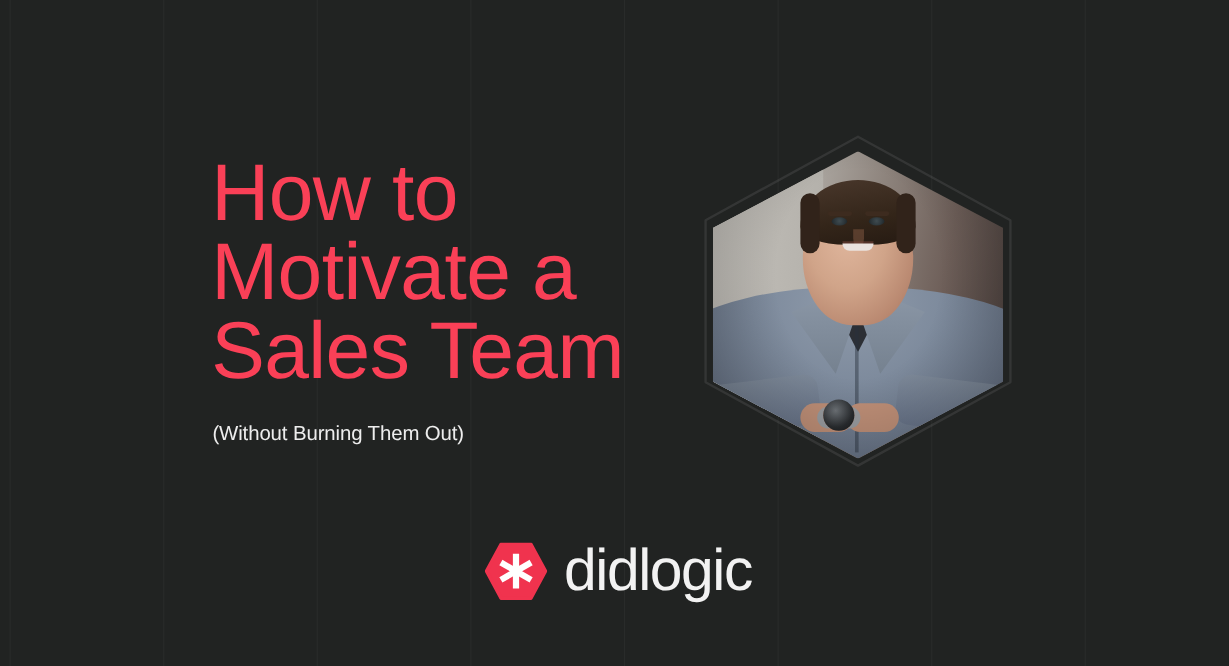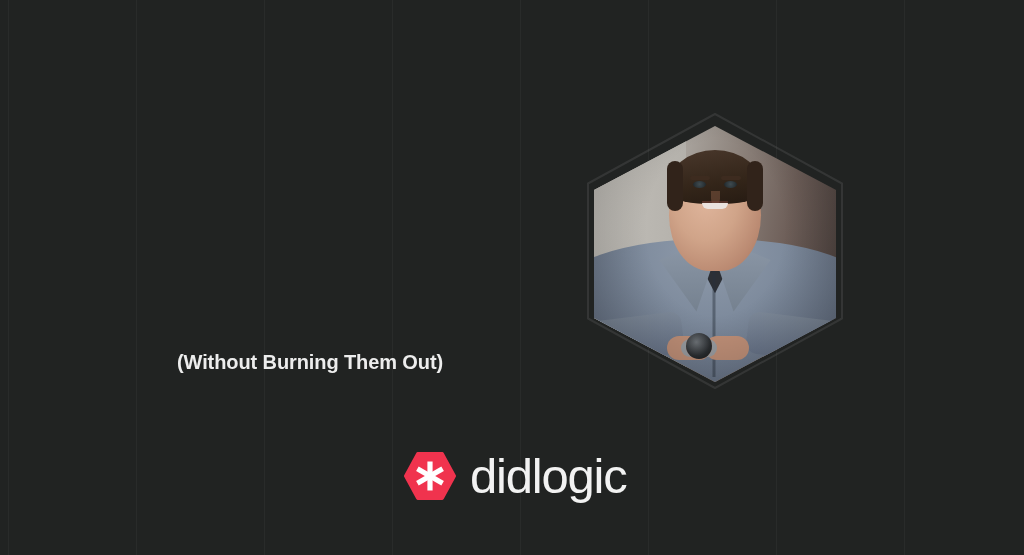--- a/index.html
+++ b/index.html
@@ -40,23 +40,23 @@
     font-size:67px;
     line-height:66px;
     font-weight:400;
     letter-spacing:-0.5px;
     white-space:nowrap;
   }
   #subtitle {
     position:absolute;
     left:177px; top:348px;
     color:#EDEDED;
-    font-size:20px;
+    font-size:17px;
     line-height:28px;
-    font-weight:700;
+    font-weight:400;
     letter-spacing:-0.1px;
     white-space:nowrap;
   }
 
   
   #portrait-wrap {
     position:absolute;
     left:586px; top:112px;
     width:258px; height:278px;
   }
@@ -241,20 +241,25 @@
     font-family:"Liberation Sans", sans-serif;
   }
 </style>
 </head>
 <body>
 
 <div id="canvas">
 
   <div id="grid"></div>
 
+  <div id="headline">
+    <div class="title-line">How to</div>
+    <div class="title-line">Motivate a</div>
+    <div class="title-line">Sales Team</div>
+  </div>
 
   <div id="subtitle">(Without Burning Them Out)</div>
 
   <div id="portrait-wrap">
 
     <svg id="portrait-ring" viewBox="0 0 258 278">
       <polygon points="129,2 256,71.5 256,206.5 129,276 2,206.5 2,71.5" fill="none" stroke="rgba(255,255,255,0.085)" stroke-width="2" stroke-linejoin="round"></polygon>
     </svg>
 
     <div id="portrait-hex">

